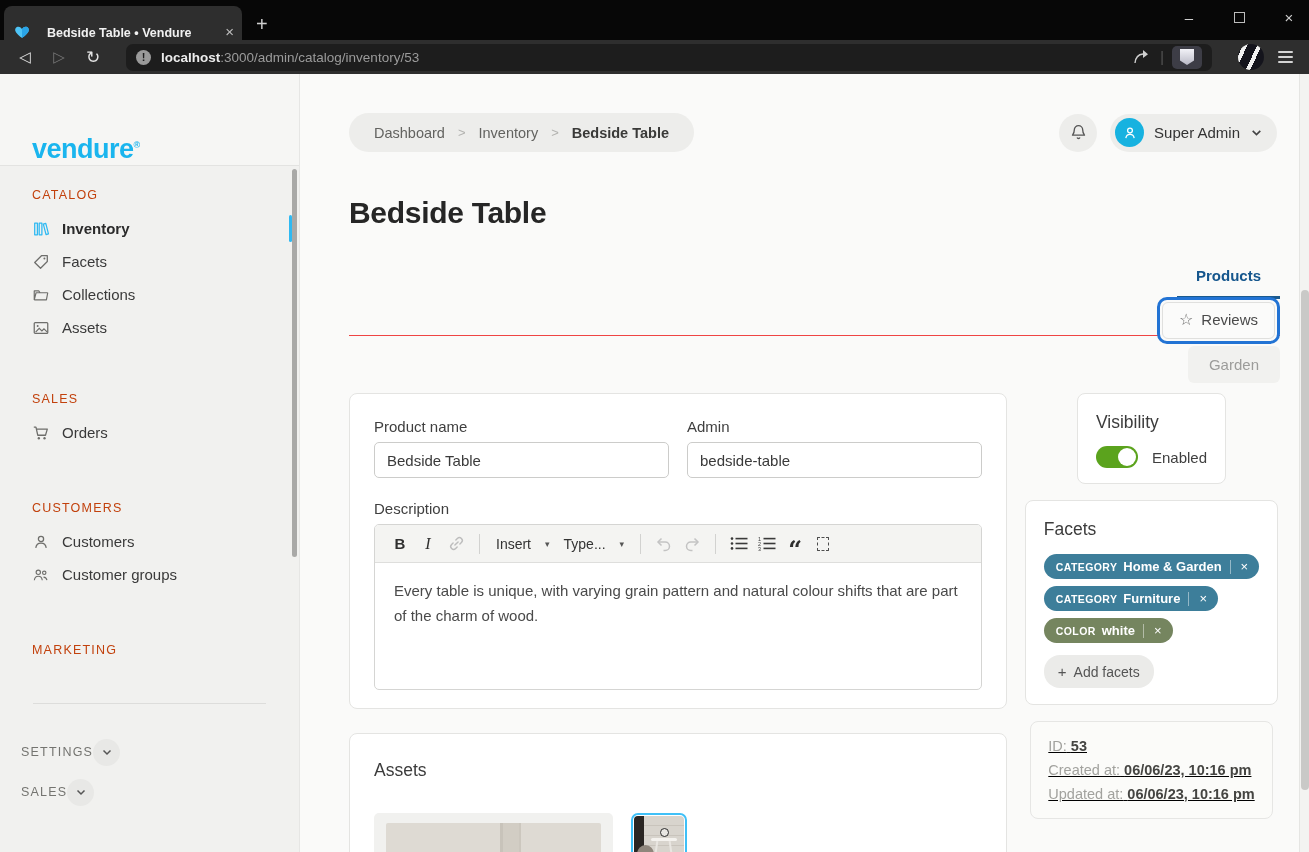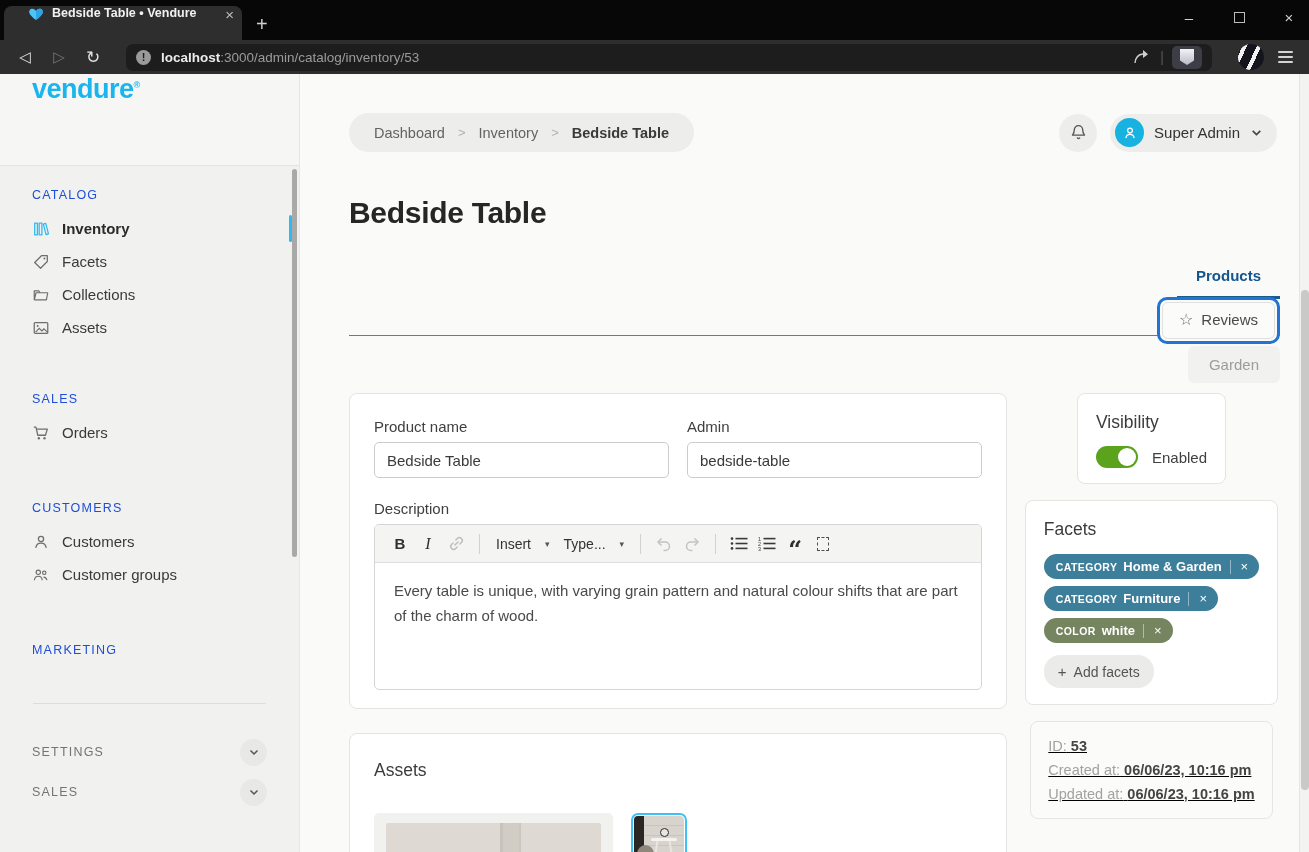--- a/index.html
+++ b/index.html
@@ -2,21 +2,21 @@
 <html><head>
 <meta charset="utf-8">
 <style>
   * { box-sizing: border-box; margin: 0; padding: 0; }
   html,body { width:1309px; height:852px; overflow:hidden; }
   body { font-family:"Liberation Sans","DejaVu Sans",sans-serif; background:#fafaf9; }
 
   
   .tabbar { height:40px; background:#070707; display:flex; align-items:flex-end; position:relative; }
   .btab { width:238px; height:34px; background:#2e2e2e; border-radius:8px 8px 0 0; margin-left:4px;
-          display:flex; align-items:flex-start; padding:0 8px 0 24px; gap:8px; }
+          display:flex; align-items:flex-end; padding:0 8px 0 10px; gap:17px; }
   .btab-title { color:#f1f1f1; font-size:12.5px; font-weight:700; flex:1; white-space:nowrap; overflow:hidden; }
   .btab-close { color:#bdbdbd; font-size:15px; background:none; border:none; cursor:default; }
   .newtab { color:#cfcfcf; font-size:20px; background:none; border:none; margin:0 0 4px 14px; }
   .winctl { position:absolute; right:10px; top:0; height:34px; display:flex; align-items:center; gap:30px; }
   .wbtn { color:#cfcfcf; background:none; border:none; font-size:15px; width:20px; }
   .wbox { width:11px; height:11px; border:1.5px solid #bdbdbd; display:inline-block; }
   .favicon { width:16px; height:16px; flex:none; }
 
   .toolbar { height:34px; background:#2e2e2e; display:flex; align-items:center; padding:0 10px; gap:4px; }
   .navbtn { background:none; border:none; color:#e3e3e3; font-size:15px; width:30px; height:28px; }
@@ -37,37 +37,37 @@
   .avatarbtn { width:26px; height:26px; border-radius:50%; border:none; margin-left:14px;
                background:repeating-linear-gradient(115deg,#14141c 0 5px,#f2f2f2 5px 9px,#14141c 9px 13px); }
   .menubtn { background:none; border:none; display:flex; flex-direction:column; gap:3px; padding:6px; margin-left:4px; }
   .menubtn span { width:15px; height:2px; background:#d4d4d4; border-radius:1px; }
 
   
   .app { display:flex; height:778px; }
 
   
   .sidebar { width:300px; flex:none; background:#f6f6f4; border-right:1px solid #e6e6e4; display:flex; flex-direction:column; }
-  .logo-area { height:91px; display:flex; align-items:flex-start; padding-left:32px; flex:none; }
+  .logo-area { height:91px; display:flex; align-items:flex-end; padding-left:32px; flex:none; }
   .logo { font-size:27px; font-weight:700; color:#1ab5ee; letter-spacing:-0.5px; background:none; border:none; }
   .logo sup { font-size:9px; color:#1ab5ee; }
   .nav { flex:1; background:#f1f1ef; border-top:1px solid #e3e3e1; position:relative; padding-top:22px; overflow:hidden; }
   .navscroll { position:absolute; top:3px; right:2px; width:5px; height:388px; background:#a9a9a7; border-radius:3px; }
-  .sec-label { font-size:12.5px; letter-spacing:1.2px; color:#1d4ed8; padding:0 0 10px 32px; font-weight:500; }
+  .sec-label { font-size:12.5px; letter-spacing:1.2px; color:#c2410c; padding:0 0 10px 32px; font-weight:500; }
   .nav-item { height:33px; display:flex; align-items:center; gap:12px; padding-left:32px; font-size:15px;
               color:#3a3a3a; position:relative; cursor:default; }
   .nav-item .nicon { width:18px; height:18px; flex:none; display:flex; }
   .nav-item.active { font-weight:600; color:#2b2b2b; }
   .nav-item.active::after { content:""; position:absolute; right:7px; top:3px; bottom:3px; width:3px;
                             background:#2fb9f2; border-radius:2px; }
   .nav-gap { height:48px; }
   .nav-gap-sm { height:52px; }
   .nav-divider { height:1px; background:#dddddb; margin:36px 33px 28px 33px; }
-  .collapse-row { height:40px; display:flex; align-items:center; justify-content:space-between;
-                  padding:0 32px; }
+  .collapse-row { height:40px; display:flex; align-items:center; 
+                  padding:0 21px; }
   .collapse-label { font-size:12.5px; letter-spacing:1.2px; color:#747470; font-weight:500; }
   .collapse-btn { width:27px; height:27px; border-radius:50%; background:#e8e8e6; border:none;
                   display:flex; align-items:center; justify-content:center; }
 
   
   .main { flex:1; position:relative; padding:0 29px 0 49px; }
   .mainscroll { position:absolute; top:0; right:0; bottom:0; width:10px; background:#f3f3f1; border-left:1px solid #e5e5e3; }
   .mainscroll .thumb { position:absolute; left:1px; width:8px; top:216px; height:500px; background:#c9c9c7; border-radius:4px; }
 
   .header-row { margin-top:39px; display:flex; align-items:center; justify-content:space-between; }

